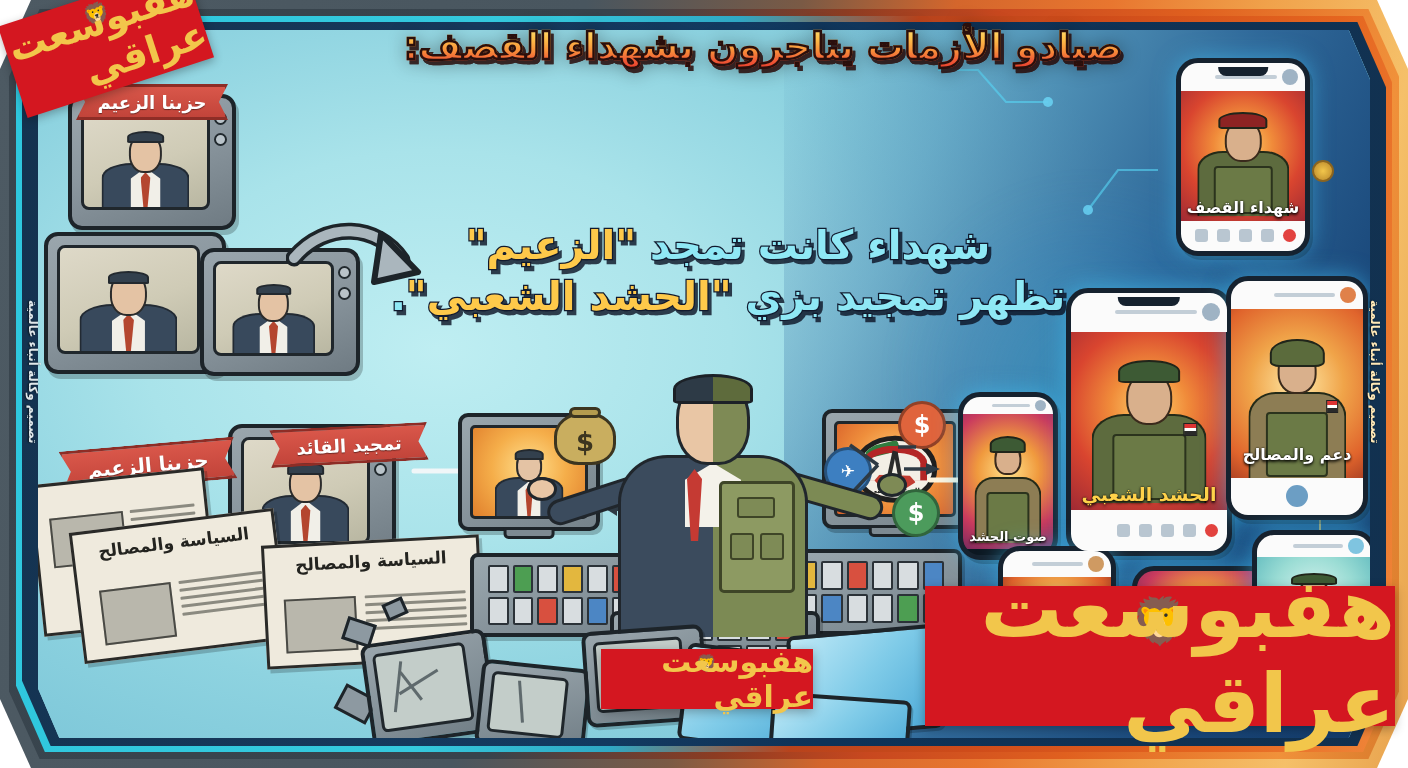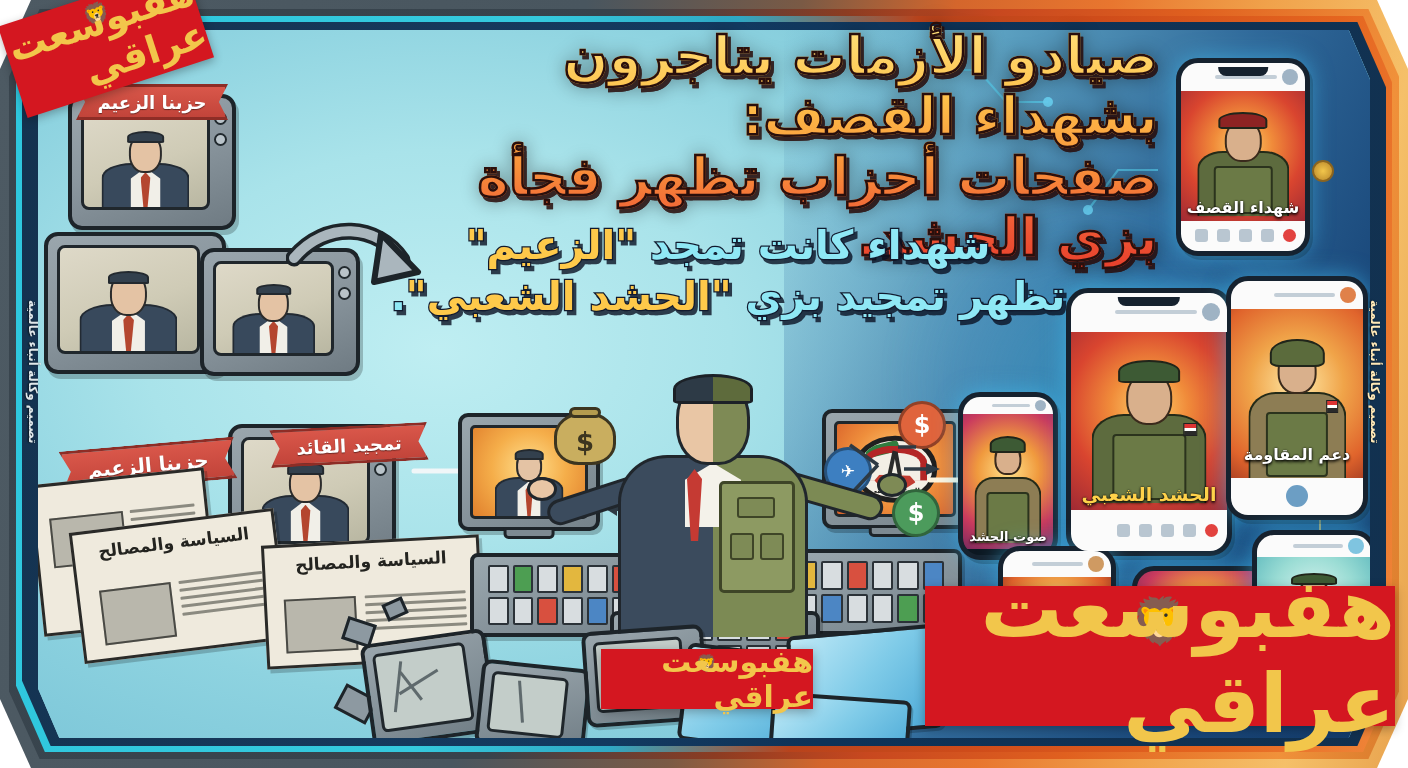--- a/index.html
+++ b/index.html
@@ -232,22 +232,22 @@
   .sold .vst{ position:absolute; left:50%; bottom:2%; transform:translateX(-50%); width:64%; height:46%;
      background:#6b7a46; border:2px solid #2b331d; border-radius:4px; }
   .sold .flag{ position:absolute; right:8%; top:44%; width:12%; height:9%;
      background:linear-gradient(180deg,#d33 33%,#fff 33% 66%,#2a2a2a 66%); border:1px solid #222; }
   .phone-label{ position:absolute; left:0; right:0; bottom:18%; text-align:center;
      font-weight:700; color:#fff; text-shadow:0 2px 3px rgba(0,0,0,.85), 0 0 2px #000; z-index:5; }
   .phone-label.gold{ color:#ffd24a; }
 
   
   .headline{
-    position:absolute; right:250px; top:26px; width:790px; text-align:right;
-    font-weight:700; font-size:53px; line-height:1.14; direction:rtl;
+    position:absolute; right:250px; top:26px; width:790px; text-align:center;
+    font-weight:700; font-size:37px; line-height:1.14; direction:rtl;
     background:linear-gradient(180deg,#ffe07a 0%,#fec04a 30%,#f8913a 58%,#ef5a36 82%,#e8402c 100%);
     -webkit-background-clip:text; background-clip:text; color:transparent;
     -webkit-text-stroke:2.5px #2a0f0c;
     paint-order:stroke fill;
     filter:drop-shadow(3px 4px 0 rgba(40,10,8,.85)) drop-shadow(0 0 9px rgba(0,0,0,.35));
     z-index:30;
   }
   .subline{
     position:absolute; right:330px; top:220px; width:700px; text-align:center;
     font-weight:700; font-size:40px; line-height:1.28; direction:rtl; z-index:30;
@@ -683,21 +683,21 @@
       <div class="post" style="top:12%; bottom:12%;">
         <div class="soldier-bg cool"></div>
         <div class="sold">
           <div class="bd tan"></div>
             <div class="vst"></div>
             <div class="flag"></div>
           <div class="hd"></div>
             <div class="helm"></div>
         </div>
       </div>
-      <div class="phone-label" style="font-size:16px; bottom:22%;">دعم المقاومة</div>
+      <div class="phone-label" style="font-size:16px; bottom:22%;">دعم والمصالح</div>
       <div class="actions" style="justify-content:center">
           <i style="width:22px;height:22px;border-radius:50%;background:#6c9ec4"></i>
         </div>
     </div>
 
     <div class="phone" style="left:960px; top:516px; width:118px; height:130px;">
       <div class="bar" style="height:22%;">
           <div class="av" style="background:#cf9a62"></div>
           <div class="ln" style="width:54%"></div>
         </div>
@@ -731,21 +731,20 @@
           </div>
       </div>
     </div>
 
     <div class="seal" style="right:36px; top:130px;"></div>
 
   </div>
 
   <div class="headline">
     <div>صيادو الأزمات يتاجرون بشهداء القصف:</div>
-    <div>صفحات أحزاب تظهر فجأة بزي الحشد.</div>
   </div>
 
   <div class="subline">
     <div>
       <span>شهداء كانت تمجد </span><span class="q">"الزعيم"</span>
     </div>
     <div>
       <span>تظهر تمجيد بزي </span><span class="q">"الحشد الشعبي"</span><span>.</span>
     </div>
   </div>

